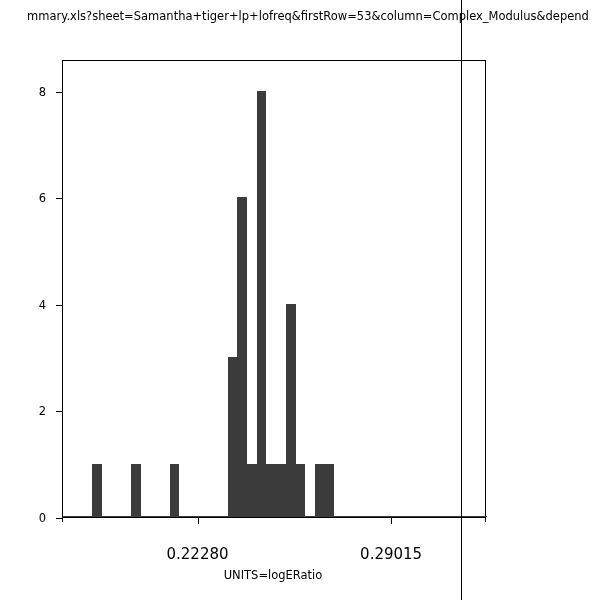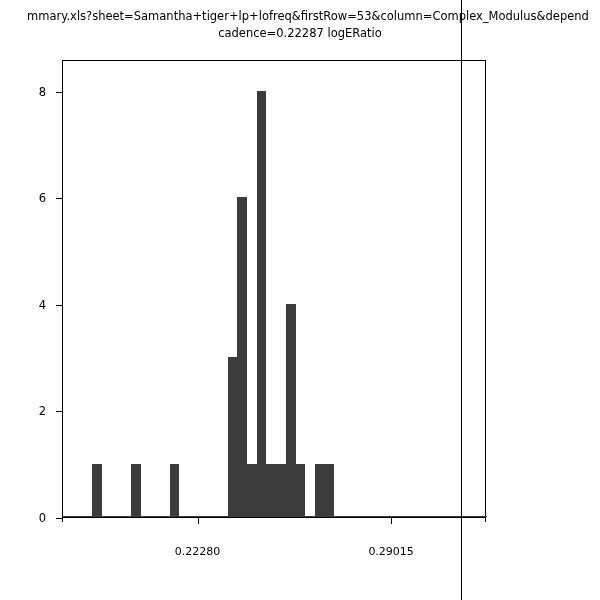--- a/index.html
+++ b/index.html
@@ -76,21 +76,21 @@
     background: #000000;
   }
   .xtick-mark {
     position: absolute;
     width: 1px;
     height: 6px;
     background: #000000;
   }
   .xtick-label {
     position: absolute;
-    font-size: 11px;
+    font-size: 15px;
     color: #000000;
     transform: translateX(-50%);
     white-space: nowrap;
   }
   #ylabel-wrap {
     position: absolute;
     left: 0;
     top: 0;
     width: 60px;
     height: 520px;
@@ -117,21 +117,20 @@
     background: #000000;
   }
 </style>
 </head>
 <body>
 
 <div id="root">
 
   <div class="title-block">
     <span class="title-line1">mmary.xls?sheet=Samantha+tiger+lp+lofreq&amp;firstRow=53&amp;column=Complex_Modulus&amp;depend</span>
-    <span class="title-line2">cadence=0.22287 logERatio</span>
   </div>
 
   <div id="ylabel-wrap">
       <div class="ytick-label" style="top: 518px; right: 14px;">0</div>
       <div class="ytick-label" style="top: 411.488px; right: 14px;">2</div>
       <div class="ytick-label" style="top: 304.977px; right: 14px;">4</div>
       <div class="ytick-label" style="top: 198.465px; right: 14px;">6</div>
       <div class="ytick-label" style="top: 91.9535px; right: 14px;">8</div>
     </div>
 
@@ -161,15 +160,18 @@
       <div class="ytick-mark" style="left: 56px; top: 198.465px;"></div>
       <div class="ytick-mark" style="left: 56px; top: 91.9535px;"></div>
       <div class="xtick-mark" style="left: 197.525px; top: 518px;"></div>
       <div class="xtick-label" style="left: 197.525px; top: 545px;">0.22280</div>
       <div class="xtick-mark" style="left: 391.132px; top: 518px;"></div>
       <div class="xtick-label" style="left: 391.132px; top: 545px;">0.29015</div>
       <div class="xtick-mark" style="left: 62px; top: 518px; height: 4px;"></div>
       <div class="xtick-mark" style="left: 485px; top: 518px; height: 4px;"></div>
     </div>
 
+  <div id="xaxis-title">
+    <span>UNITS=logERatio</span>
+  </div>
 
   <div id="cursor-line" style="left: 460.831px;"></div>
 </div>
 
 </body></html>

